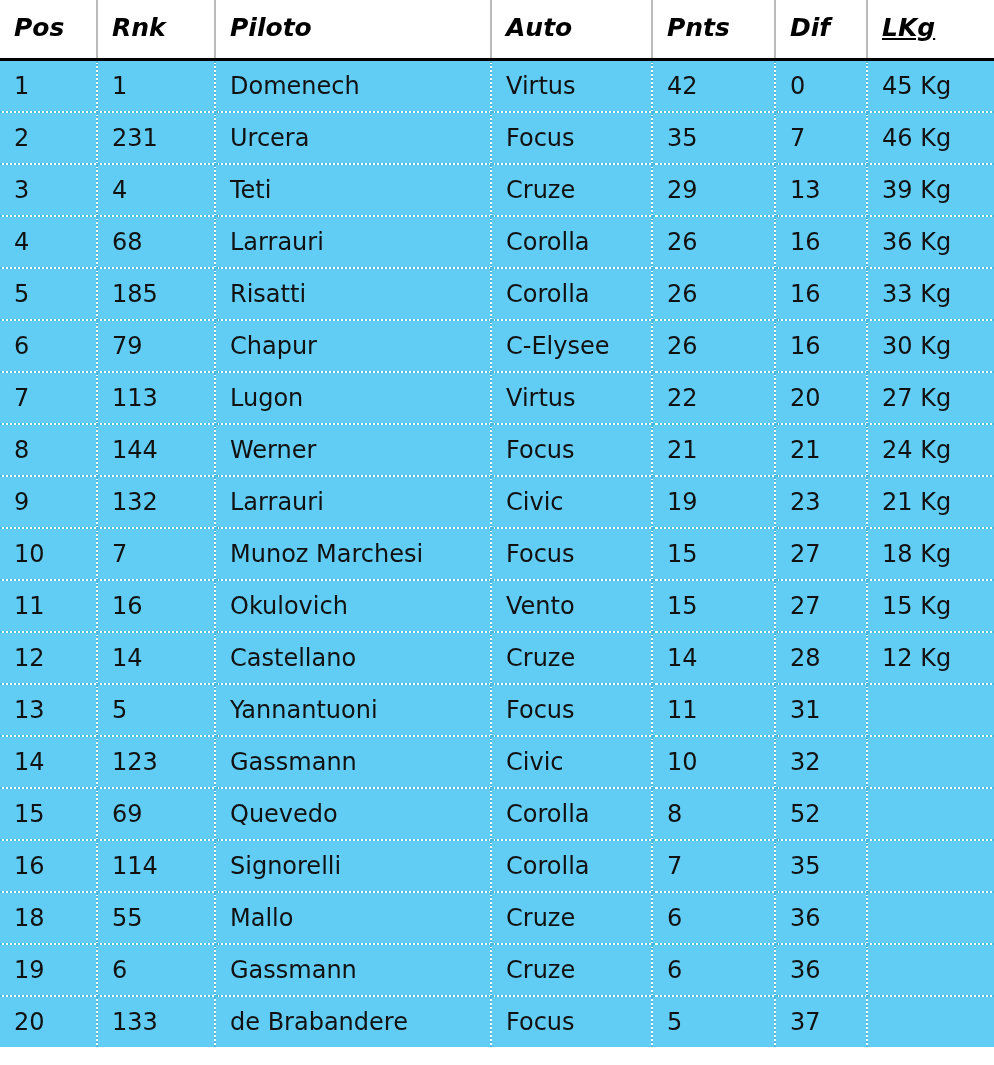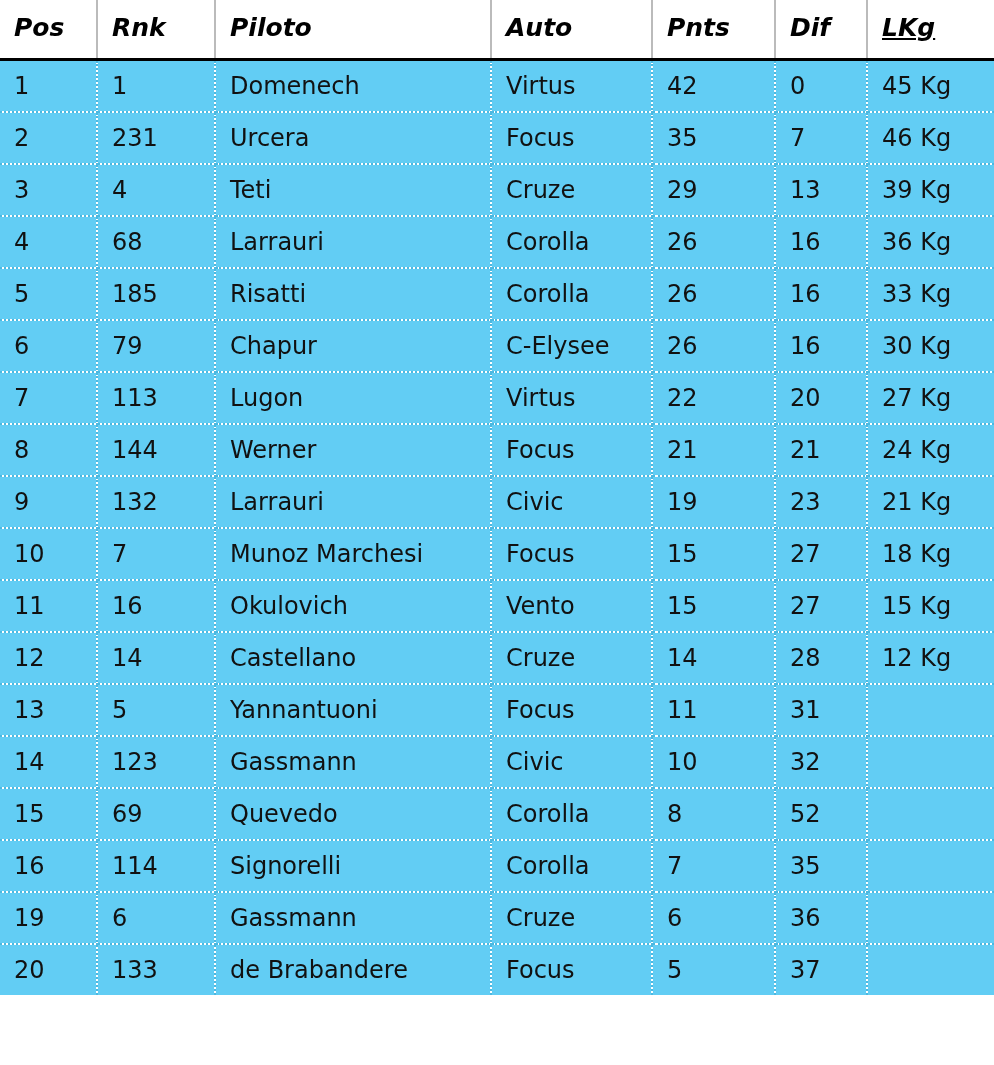--- a/index.html
+++ b/index.html
@@ -227,20 +227,29 @@
       <tr>
         <td>16</td>
         <td>114</td>
         <td>Signorelli</td>
         <td>Corolla</td>
         <td>7</td>
         <td>35</td>
         <td class="last"></td>
       </tr>
       <tr>
+        <td>18</td>
+        <td>55</td>
+        <td>Mallo</td>
+        <td>Cruze</td>
+        <td>6</td>
+        <td>36</td>
+        <td class="last"></td>
+      </tr>
+      <tr>
         <td>19</td>
         <td>6</td>
         <td>Gassmann</td>
         <td>Cruze</td>
         <td>6</td>
         <td>36</td>
         <td class="last"></td>
       </tr>
       <tr>
         <td>20</td>

